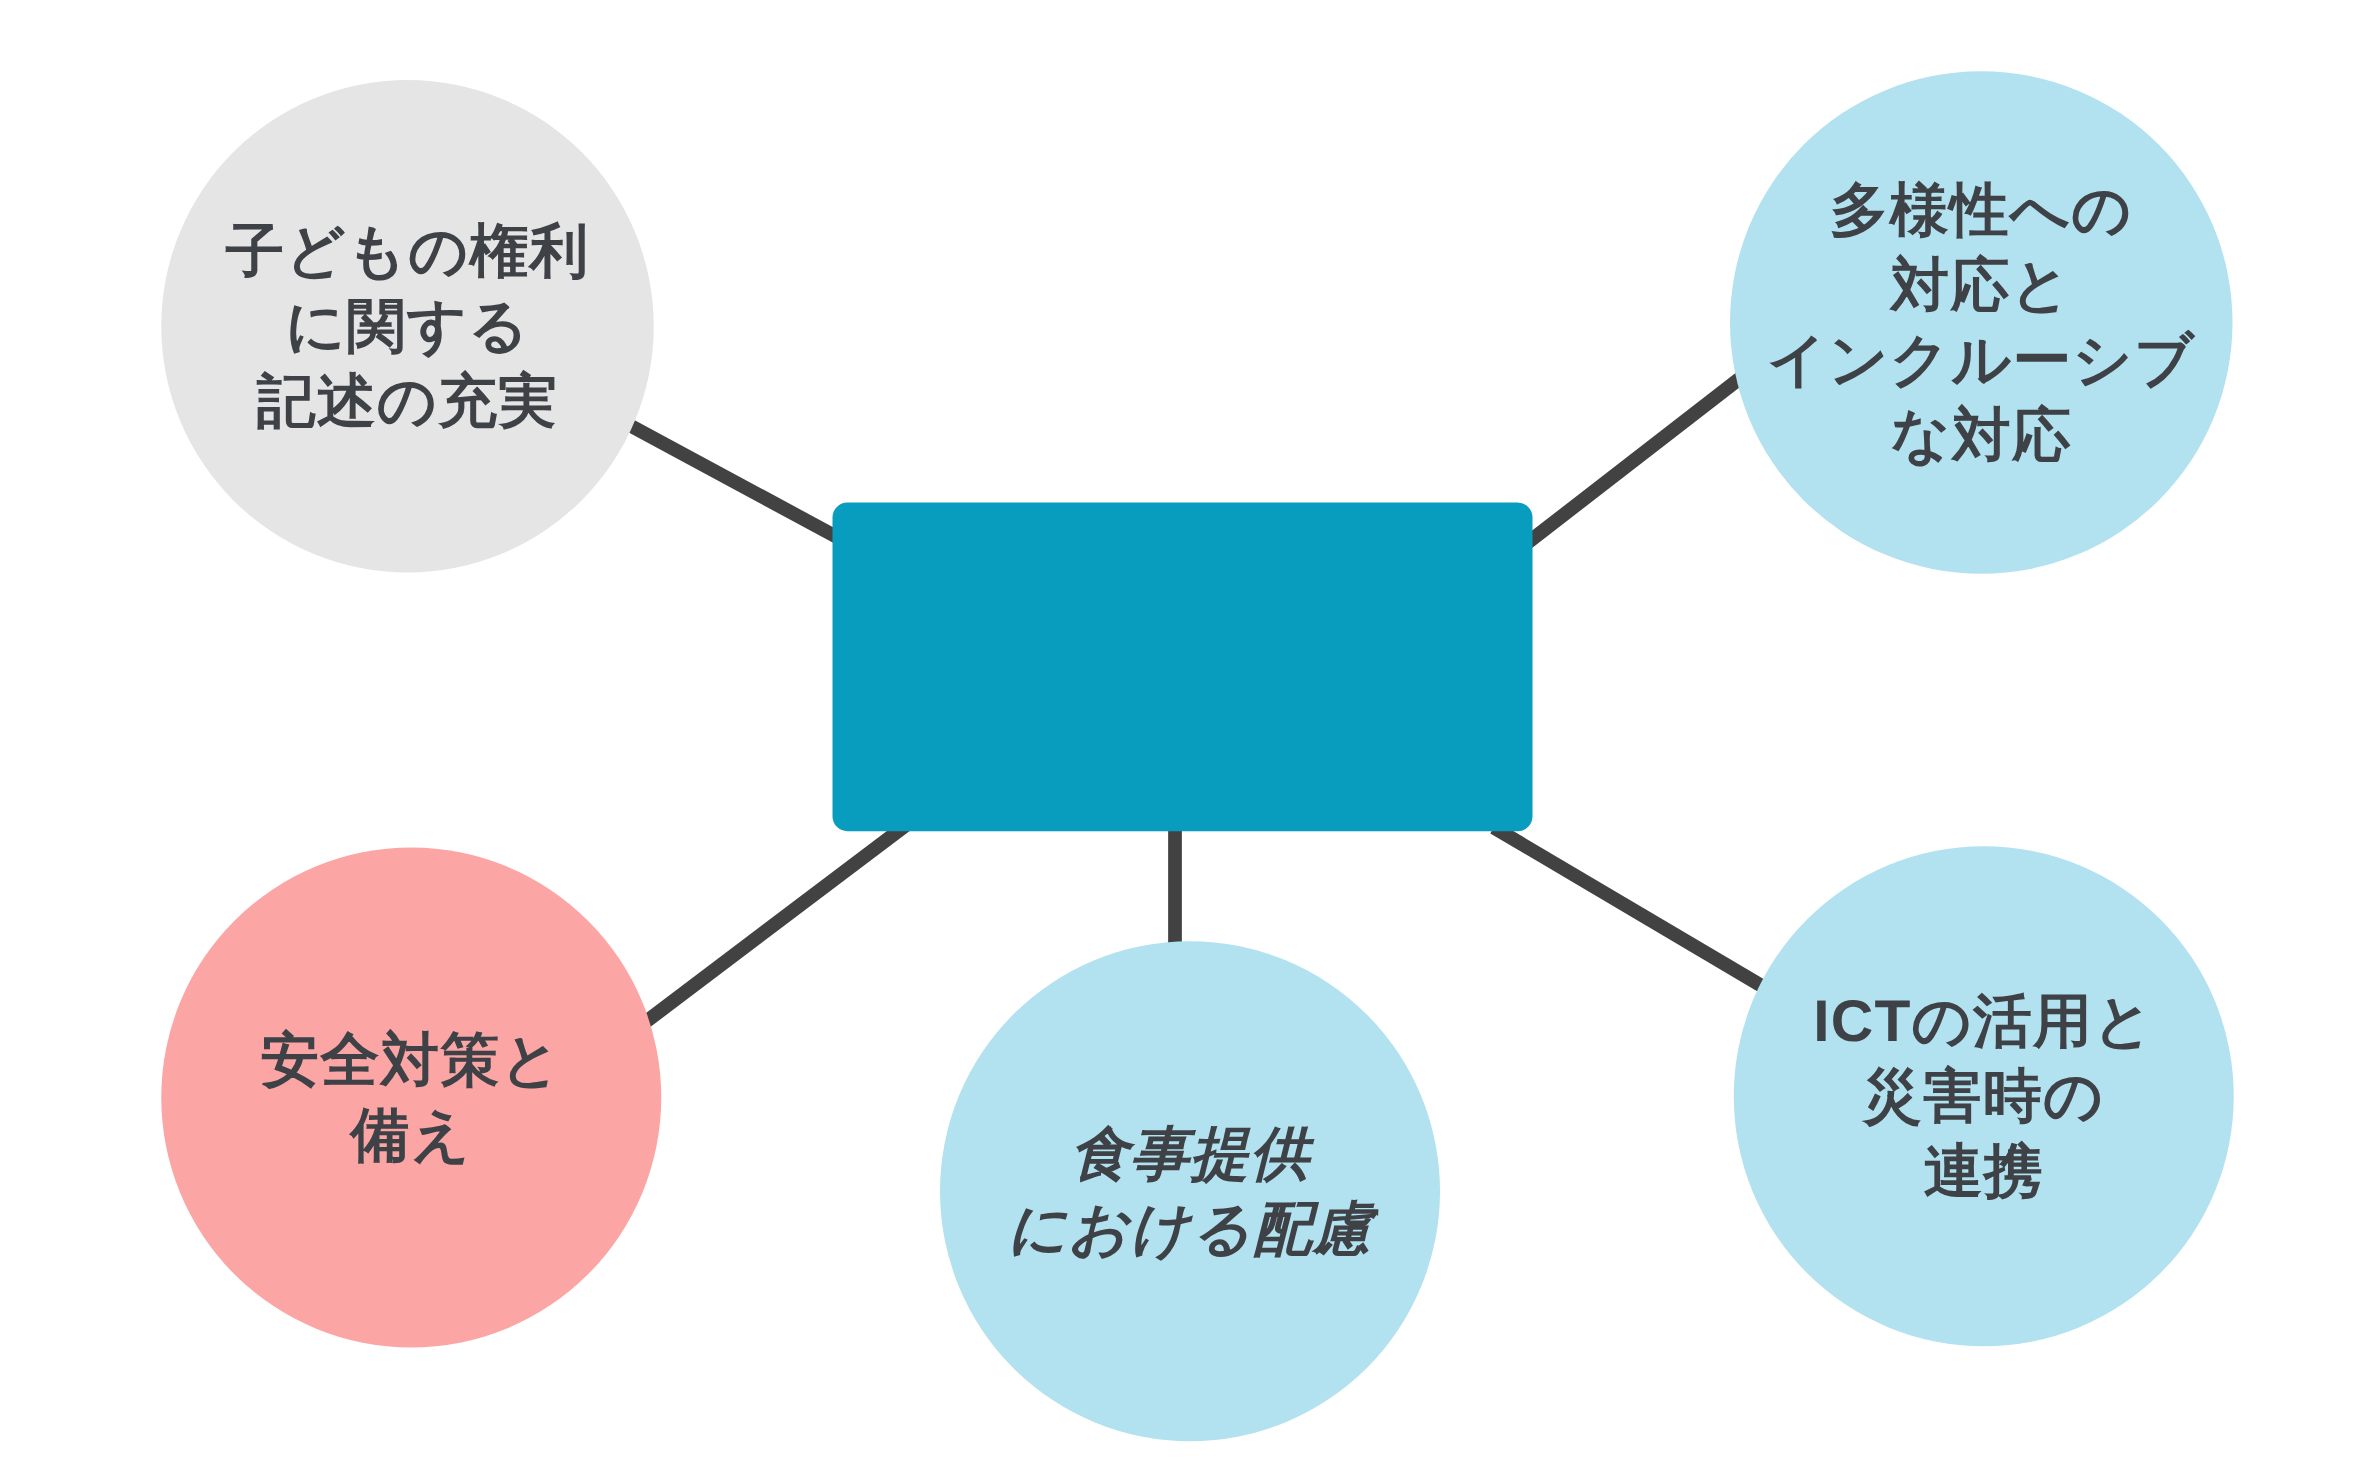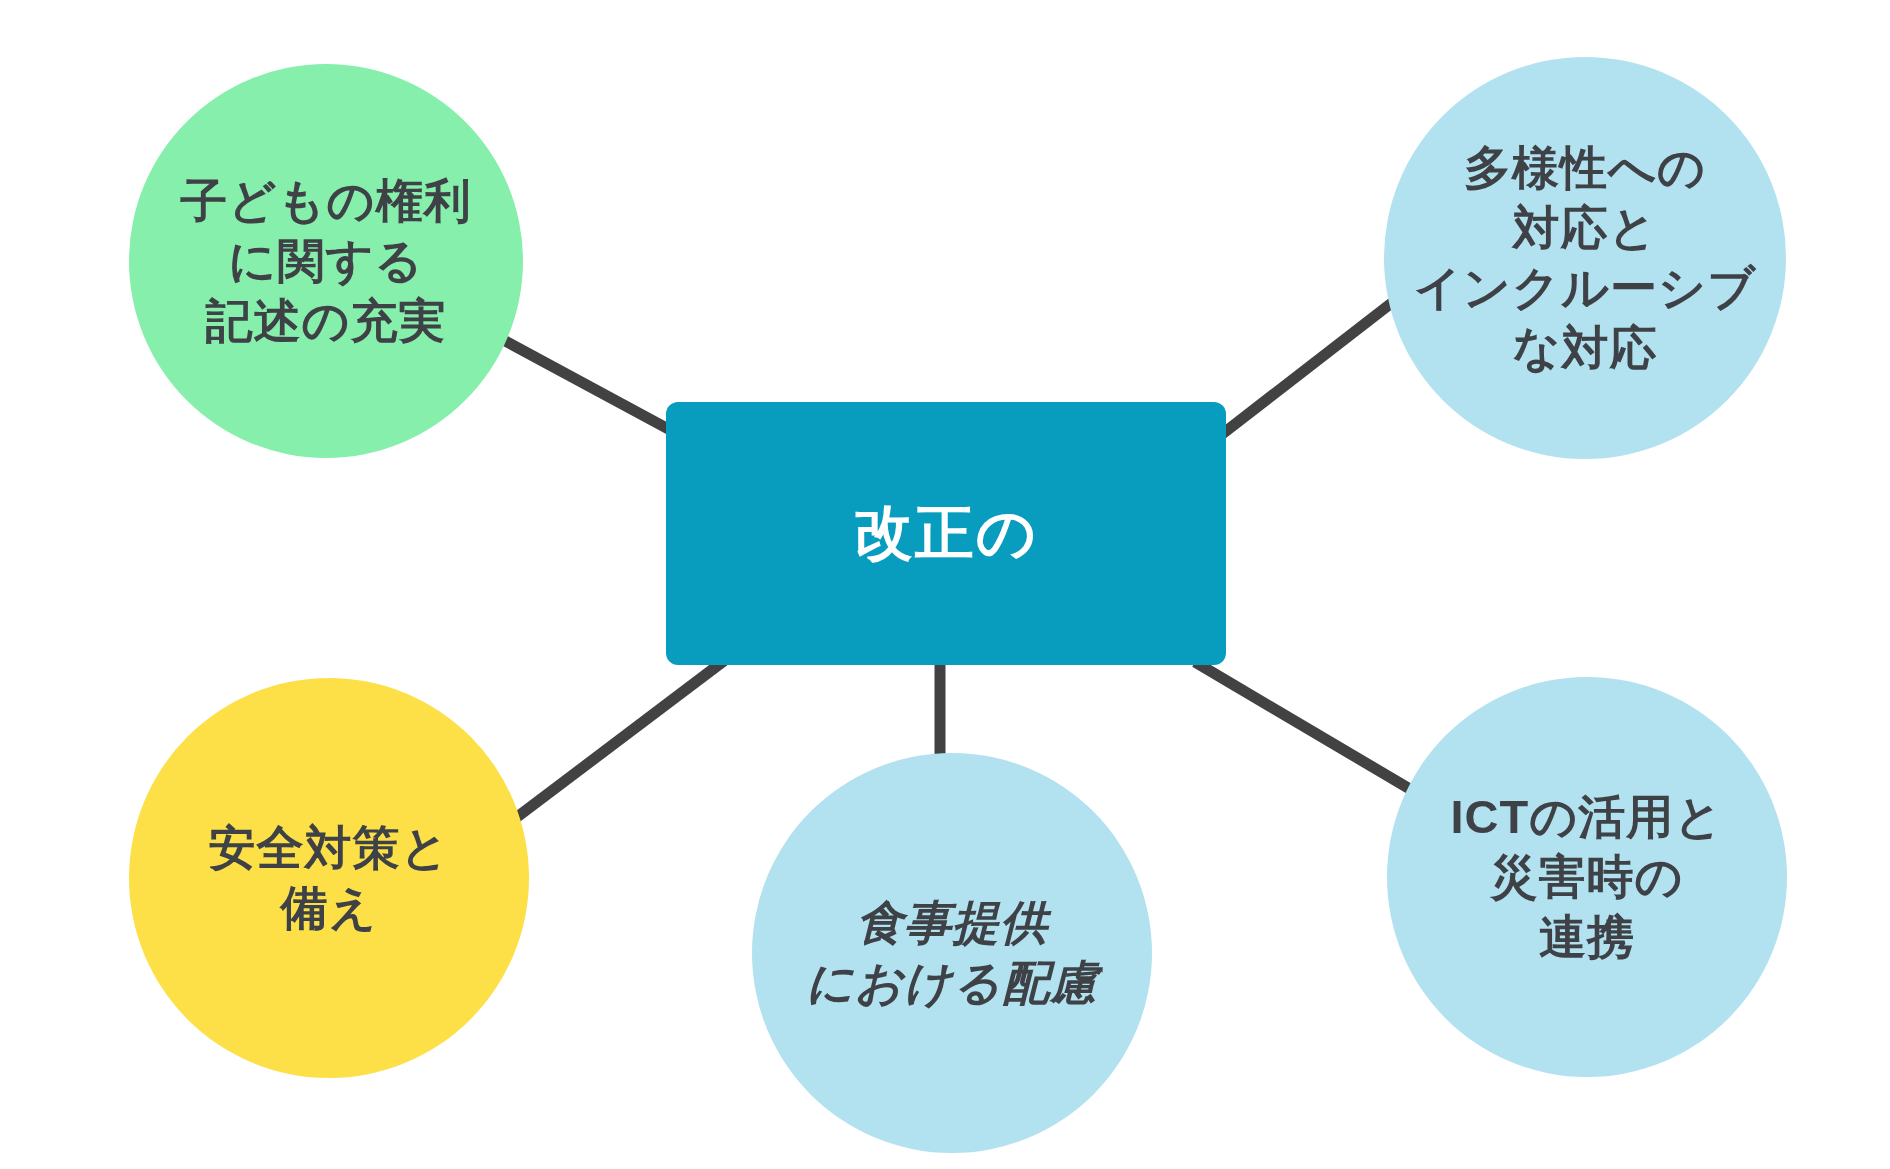--- a/index.html
+++ b/index.html
@@ -63,40 +63,39 @@
   <svg class="connectors" viewBox="0 0 1890 1169" xmlns="http://www.w3.org/2000/svg">
       <line x1="470" y1="322" x2="685" y2="438" stroke="#424242" stroke-width="11"></line>
       <line x1="1398" y1="298" x2="1212" y2="442" stroke="#424242" stroke-width="11"></line>
       <line x1="725" y1="660" x2="500" y2="830" stroke="#424242" stroke-width="11"></line>
       <line x1="940" y1="655" x2="940" y2="768" stroke="#424242" stroke-width="11"></line>
       <line x1="1195" y1="662" x2="1420" y2="795" stroke="#424242" stroke-width="11"></line>
     </svg>
 
   <div class="center-node" style="left: 666px; top: 402px; width: 560px; height: 263px; border-radius: 12px; background: rgb(8, 156, 190); color: rgb(255, 255, 255);">
     <div class="center-label">
-      <span>改正の</span>
     </div>
   </div>
 
-<div class="topic-circle" style="left: 129px; top: 64px; width: 394px; height: 394px; background: #86efac; color: rgb(62, 66, 71);">
+<div class="topic-circle" style="left: 129px; top: 64px; width: 394px; height: 394px; background: #e5e5e5; color: rgb(62, 66, 71);">
       <div class="topic-label">
         <span>子どもの権利</span>
         <span>に関する</span>
         <span>記述の充実</span>
       </div>
     </div>
     <div class="topic-circle" style="left: 1384px; top: 57px; width: 402px; height: 402px; background: rgb(178, 225, 240); color: rgb(62, 66, 71);">
       <div class="topic-label">
         <span>多様性への</span>
         <span>対応と</span>
         <span>インクルーシブ</span>
         <span>な対応</span>
       </div>
     </div>
-    <div class="topic-circle" style="left: 129px; top: 678px; width: 400px; height: 400px; background: #fde047; color: rgb(62, 66, 71);">
+    <div class="topic-circle" style="left: 129px; top: 678px; width: 400px; height: 400px; background: #fca5a5; color: rgb(62, 66, 71);">
       <div class="topic-label">
         <span>安全対策と</span>
         <span>備え</span>
       </div>
     </div>
     <div class="topic-circle" style="left: 752px; top: 753px; width: 400px; height: 400px; background: rgb(178, 225, 240); color: rgb(62, 66, 71); font-style: italic;">
       <div class="topic-label">
         <span>食事提供</span>
         <span>における配慮</span>
       </div>

